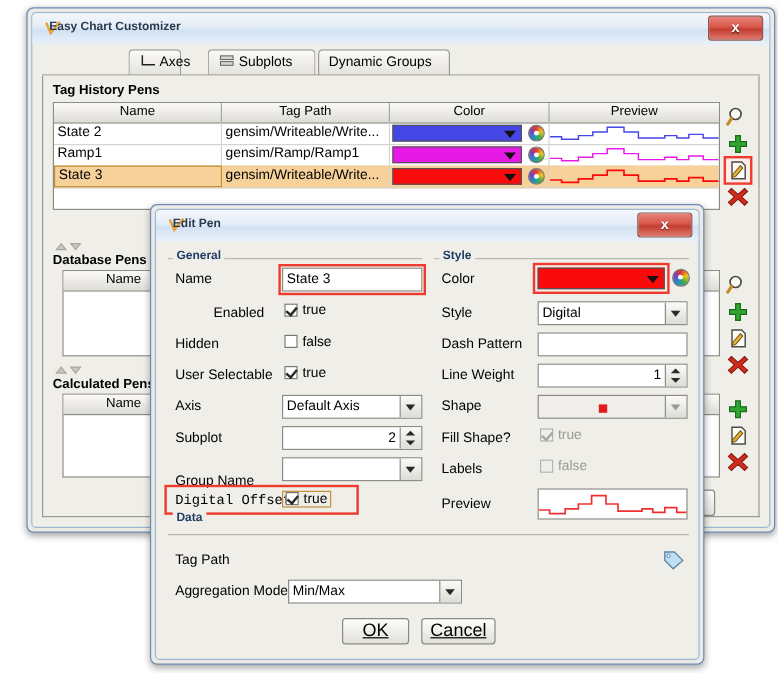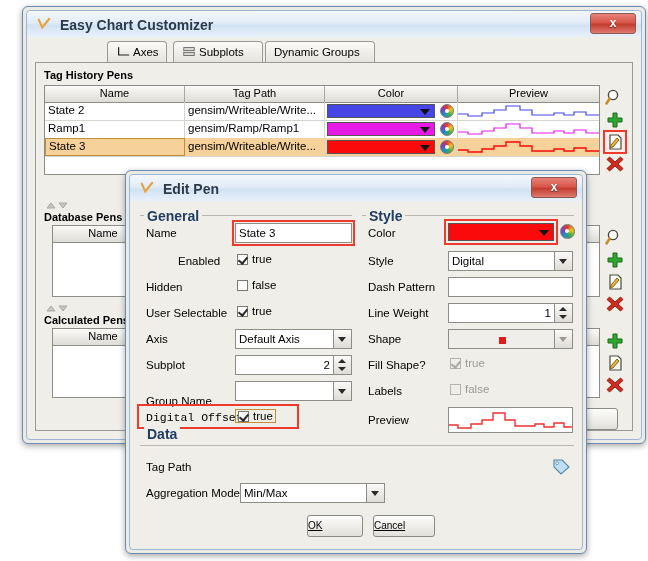--- a/index.html
+++ b/index.html
@@ -6,21 +6,21 @@
   body{width:648px;height:561px;position:relative;overflow:hidden;
        font-family:"Liberation Sans",sans-serif;font-size:11px;color:#000;}
 
   
   .win{position:absolute;border:1px solid #6a8cb5;border-radius:6px;
        background:#eceae4;box-shadow:0 2px 6px rgba(0,0,0,.35);}
   .win-inner{position:absolute;inset:3px;border:1px solid #9bb7d4;border-radius:4px;
              background:#f0eee8;}
   .titlebar{position:absolute;left:0;right:0;top:0;height:26px;border-radius:4px 4px 0 0;
             background:linear-gradient(to bottom,#f4f7fb 0%,#e2ecf7 45%,#d2e2f3 55%,#e8f1fa 100%);}
-  .title-txt{position:absolute;left:33px;top:6px;font-size:14px;font-weight:bold;color:#2b3a4a;
+  .title-txt{position:absolute;left:14px;top:6px;font-size:10px;font-weight:bold;color:#2b3a4a;
              white-space:nowrap;}
   .app-icon{position:absolute;left:10px;top:6px;width:14px;height:14px;}
   .closebtn{position:absolute;top:2px;width:44px;height:19px;border:1px solid #8a5a52;
             border-radius:3px;
             background:linear-gradient(to bottom,#e8837a 0%,#d8564a 45%,#c23d30 55%,#e07a6e 100%);
             color:#fff;font-weight:bold;font-size:12px;text-align:center;line-height:18px;
             text-shadow:0 1px 1px rgba(0,0,0,.5);cursor:pointer;}
 
   
   .tabstrip{position:absolute;left:8px;right:8px;top:30px;height:22px;}
@@ -91,25 +91,25 @@
   .chk .box{display:inline-block;width:11px;height:11px;border:1px solid #7a7a74;background:#fff;
             vertical-align:-2px;margin-right:4px;position:relative;box-sizing:border-box;}
   .chk .box.on::after{content:"";position:absolute;left:2px;top:0px;width:4px;height:7px;
         border:solid #2a2a2a;border-width:0 2px 2px 0;transform:rotate(40deg);}
   .chk.dis{color:#9a9a94;}
   .chk.dis .box{background:#efeeea;border-color:#b4b4ae;}
   .chk.dis .box.on::after{border-color:#a8a8a2;}
   .chk.boxed{border:1px solid #c08f3a;padding:0 2px;}
 
   .grp{position:absolute;border-top:1px solid #b8b6b0;}
-  .grp-t{position:absolute;font-size:14px;font-weight:bold;color:#1f3d63;background:#f0eee8;padding:0 3px;}
+  .grp-t{position:absolute;font-size:10px;font-weight:bold;color:#1f3d63;background:#f0eee8;padding:0 3px;}
 
   .btn{position:absolute;border:1px solid #8a8a84;border-radius:3px;box-sizing:border-box;
-       background:linear-gradient(to bottom,#fdfdfc,#e2e0da);font-size:10px;text-align:left;
-       cursor:pointer;margin-left:22px;}
+       background:linear-gradient(to bottom,#fdfdfc,#e2e0da);font-size:15px;text-align:center;
+       cursor:pointer;}
   .btn u{text-decoration:underline;}
 
   .prevbox{position:absolute;border:1px solid #8d8d87;background:#fff;box-sizing:border-box;overflow:hidden;}
   .tagicon{position:absolute;width:18px;height:16px;cursor:pointer;}
   .sortarrows{position:absolute;width:26px;height:9px;}
 </style>
 </head>
 <body>
 
 <div class="win" id="mainwin" style="left:22px;top:6px;width:622px;height:436px;">
@@ -117,21 +117,21 @@
 
     <div class="titlebar">
       <svg class="app-icon" viewBox="0 0 16 16">
         <path d="M2 3 L6 12 L14 2" stroke="#e8a33d" stroke-width="2.4" fill="none" stroke-linecap="round"></path>
       </svg>
       <div class="title-txt">Easy Chart Customizer</div>
       <div class="closebtn" style="right:5px;">x</div>
     </div>
 
     <div class="tabstrip">
-      <div class="tab" id="tab1" style="left:72px;width:60px;">
+      <div class="tab" id="tab1" style="left:72px;width:44px;">
         <svg class="tico" viewBox="0 0 16 12">
           <path d="M3 1 L3 10 L15 10" stroke="#222" stroke-width="1.4" fill="none"></path>
         </svg><span>Axes</span>
       </div>
       <div class="tab" id="tab3" style="left:230px;width:110px;">
         <span>Dynamic Groups</span>
       </div>
       <div class="tab" id="tab2" style="left:138px;width:90px;">
         <svg class="tico" viewBox="0 0 16 12">
           <rect x="2" y="1.5" width="12" height="3.5" fill="#d8d6d0" stroke="#666"></rect>

